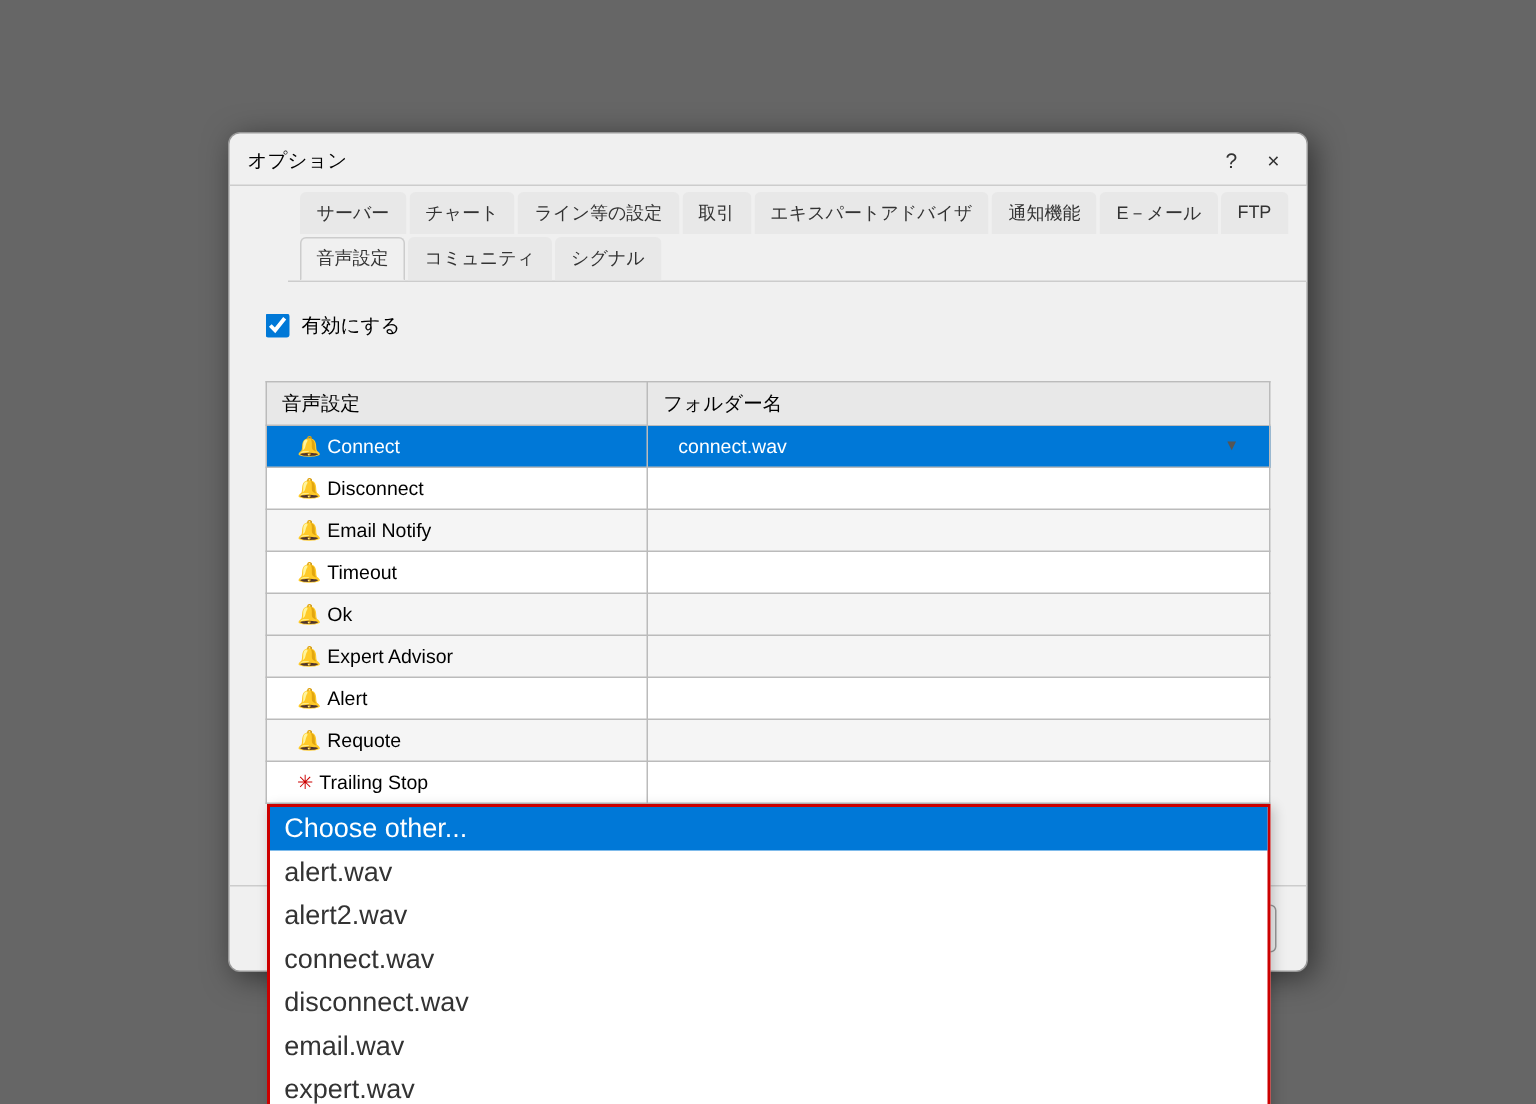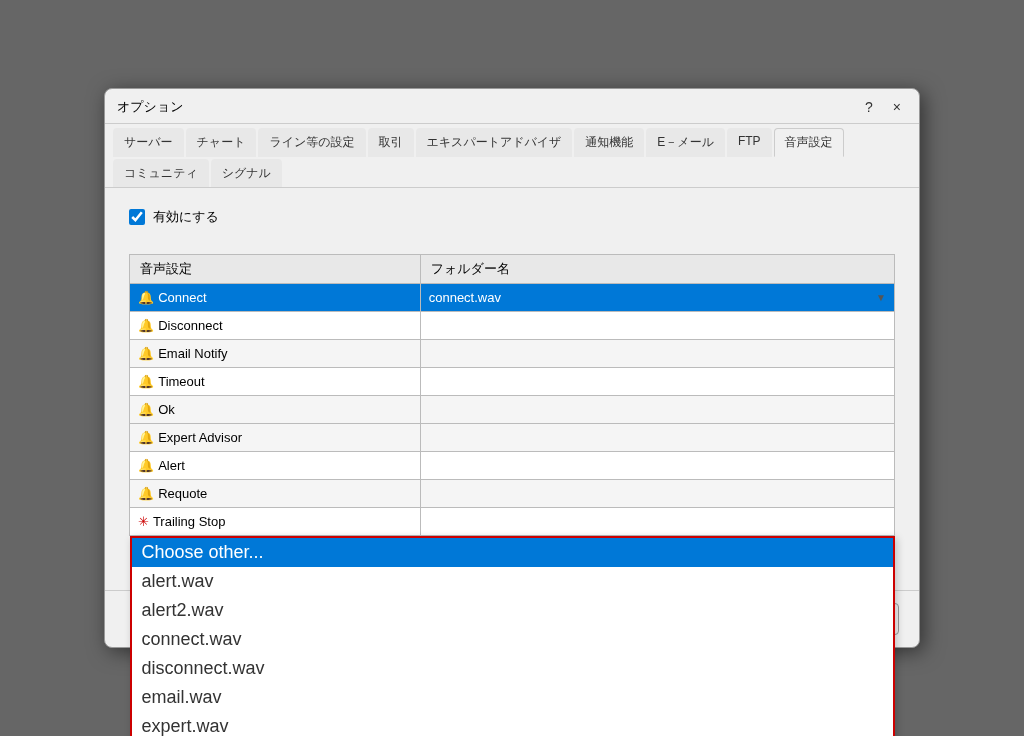--- a/index.html
+++ b/index.html
@@ -9,21 +9,21 @@
       align-items: center;
       justify-content: center;
       height: 100vh;
       font-family: 'Segoe UI', Meiryo, sans-serif;
       font-size: 13px;
     }
     .dialog {
       background: #f0f0f0;
       border: 1px solid #999;
       border-radius: 8px;
-      width: 816px;
+      width: 720px;
       min-height: 560px;
       box-shadow: 4px 4px 20px rgba(0,0,0,0.5);
       display: flex;
       flex-direction: column;
     }
     .title-bar {
       display: flex;
       align-items: center;
       justify-content: space-between;
       padding: 8px 12px 6px 12px;
@@ -46,20 +46,21 @@
       padding: 2px 6px;
       color: #333;
     }
     .tab-bar {
       display: flex;
       flex-wrap: wrap;
       background: #f0f0f0;
       border-bottom: 1px solid #ccc;
       padding: 4px 8px 0 8px;
       gap: 2px;
+      margin-left: 39px;
     }
     .tab {
       padding: 5px 10px;
       cursor: pointer;
       border: 1px solid transparent;
       border-radius: 4px 4px 0 0;
       font-size: 12px;
       color: #333;
       background: #e8e8e8;
       border-bottom: none;
@@ -93,21 +94,21 @@
     .settings-table th {
       background: #e8e8e8;
       border: 1px solid #bbb;
       padding: 5px 10px;
       text-align: left;
       font-weight: 400;
       font-size: 13px;
     }
     .settings-table td {
       border: 1px solid #bbb;
-      padding: 4px 8px;
+      padding: 4px 20px;
       font-size: 13px;
       background: white;
       height: 28px;
     }
     .settings-table tr.active-row td {
       background: #0078d7;
       color: white;
     }
     .settings-table tr.even-row td {
       background: #f5f5f5;

